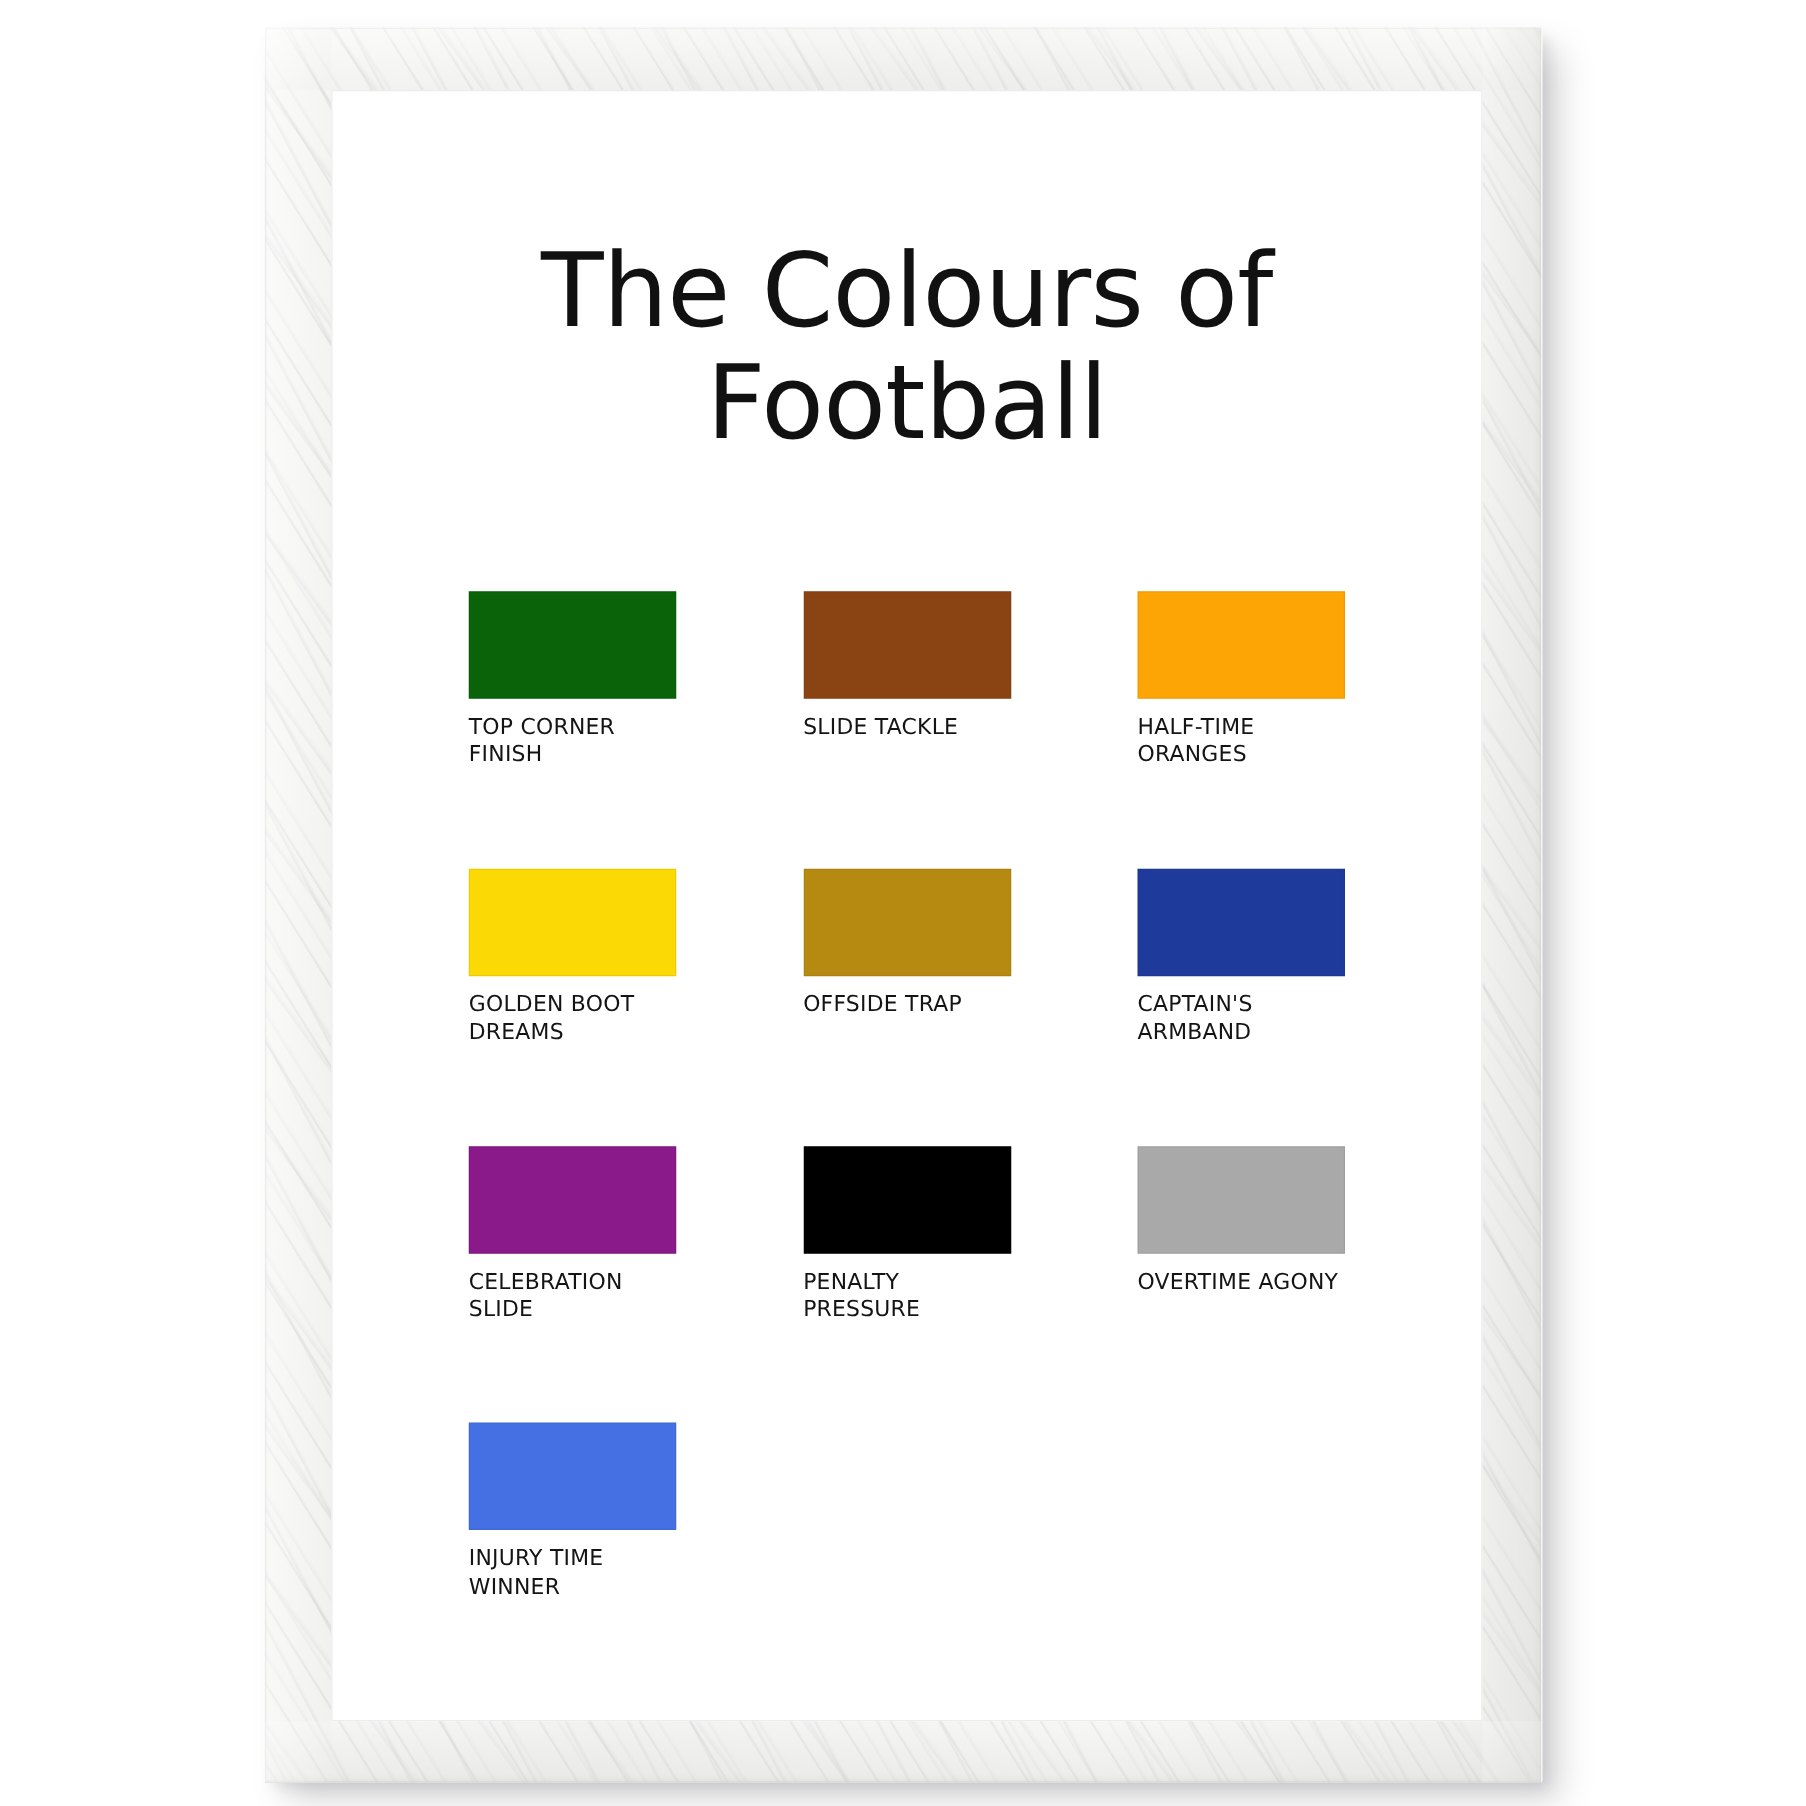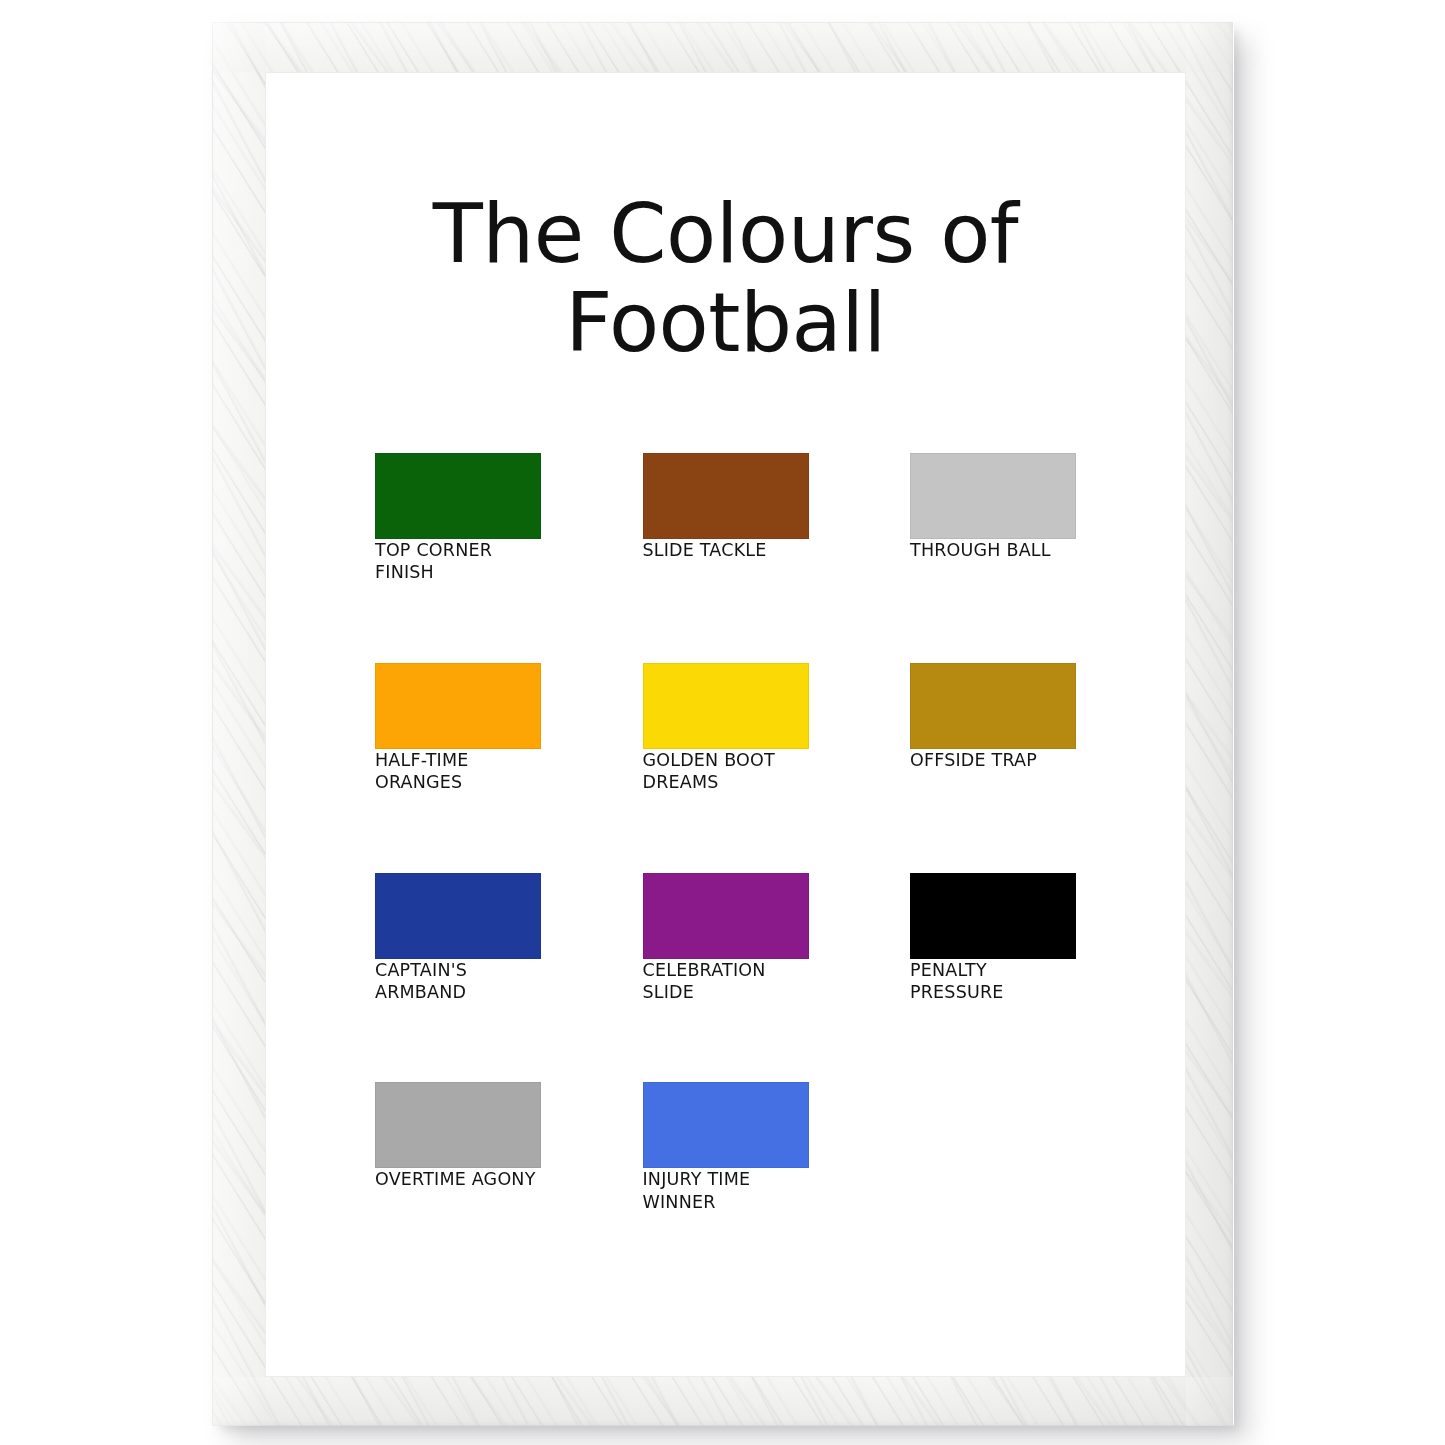--- a/index.html
+++ b/index.html
@@ -101,20 +101,21 @@
   
   #poster {
     position: relative;
     width: 100%;
     height: 100%;
     background: #ffffff;
     box-shadow: inset 0 0 0 1px rgba(236,236,236,1);
     padding: 118px 86px 0 86px;
     display: flex;
     flex-direction: column;
+    gap: 20px;
   }
 
   #poster-title {
     font-size: 82px;
     line-height: 1.08;
     font-weight: 400;
     color: #111111;
     text-align: center;
     letter-spacing: -0.5px;
     max-width: 610px;
@@ -133,20 +134,21 @@
 
   .swatch-cell { width: 166px; }
 
   .swatch-chip {
     width: 166px;
     height: 86px;
     border: 1px solid rgba(0,0,0,0.06);
   }
 
   .swatch-label {
+    margin-top: 12px;
     font-size: 17.5px;
     line-height: 1.28;
     color: #141414;
     letter-spacing: 0.2px;
     text-transform: uppercase;
     word-break: break-word;
   }
 </style>
 </head>
 <body>
@@ -169,24 +171,20 @@
       <div id="swatch-grid">
           <div class="swatch-cell">
             <div class="swatch-chip" style="background-color: rgb(10, 98, 9);"></div>
             <div class="swatch-label">TOP CORNER FINISH</div>
           </div>
           <div class="swatch-cell">
             <div class="swatch-chip" style="background-color: rgb(138, 68, 19);"></div>
             <div class="swatch-label">SLIDE TACKLE</div>
           </div>
           <div class="swatch-cell">
-            <div class="swatch-chip" style="background-color: rgb(196, 196, 196);"></div>
-            <div class="swatch-label">THROUGH BALL</div>
-          </div>
-          <div class="swatch-cell">
             <div class="swatch-chip" style="background-color: rgb(252, 165, 4);"></div>
             <div class="swatch-label">HALF-TIME ORANGES</div>
           </div>
           <div class="swatch-cell">
             <div class="swatch-chip" style="background-color: rgb(251, 217, 5);"></div>
             <div class="swatch-label">GOLDEN BOOT DREAMS</div>
           </div>
           <div class="swatch-cell">
             <div class="swatch-chip" style="background-color: rgb(182, 138, 17);"></div>
             <div class="swatch-label">OFFSIDE TRAP</div>

